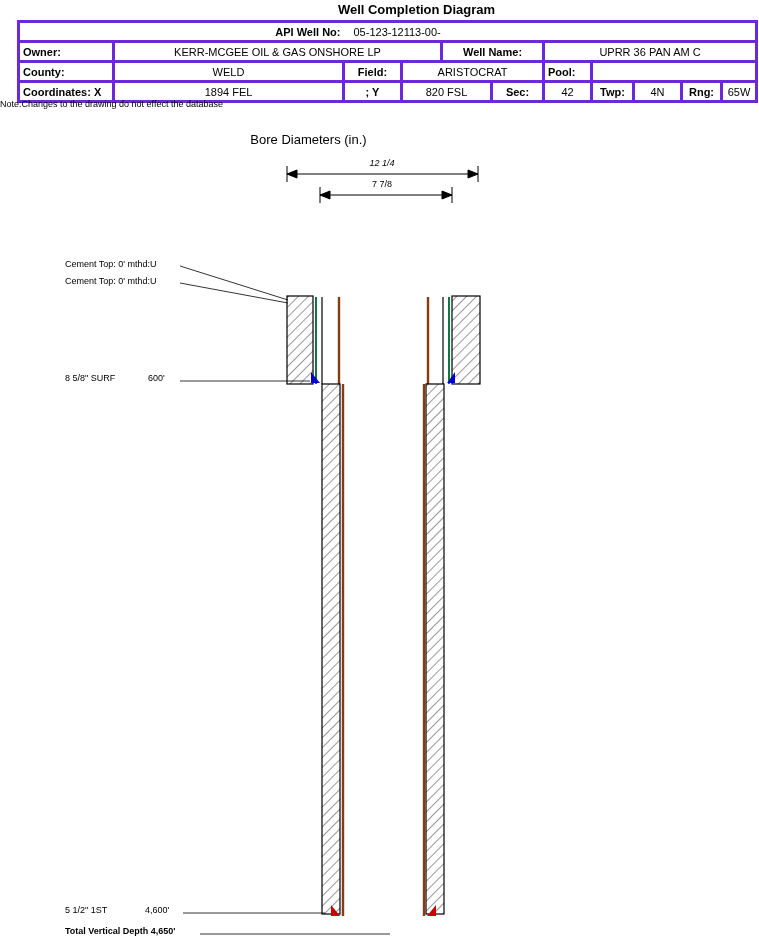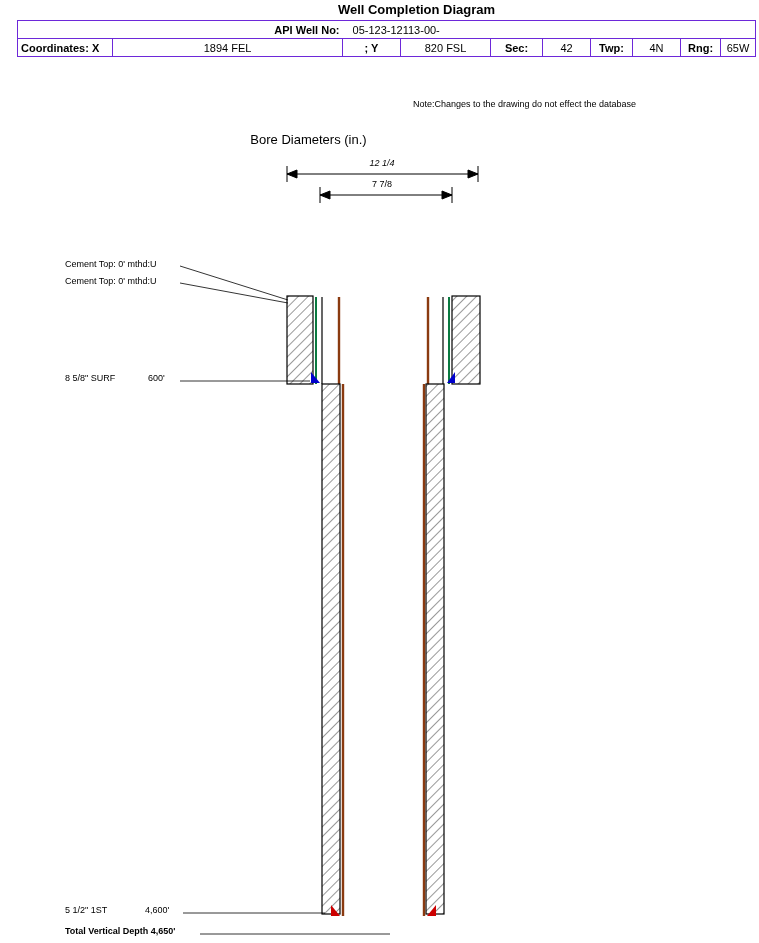--- a/index.html
+++ b/index.html
@@ -31,42 +31,42 @@
   
   .header-table {
     position: absolute;
     top: 20px;
     left: 17px;
     width: 738px;
     border-collapse: collapse;
     table-layout: fixed;
   }
   .header-table td {
-    border: 1px solid #6d28d9;
+    border: 3px solid #6d28d9;
     font-size: 11px;
     height: 17px;
     padding: 0 3px;
     vertical-align: middle;
     white-space: nowrap;
     overflow: hidden;
   }
   .lbl {
     font-weight: bold;
     font-size: 13px;
   }
   .ctr { text-align: center; }
   .nob-r { border-right: none !important; }
   .nob-l { border-left: none !important; }
 
   .note {
     position: absolute;
     top: 99px;
     left: 0;
     width: 636px;
-    text-align: right;
+    text-align: left;
     font-size: 9px;
   }
 
   
   .bore-title {
     position: absolute;
     top: 132px;
     left: 0;
     width: 617px;
     text-align: center;
@@ -114,20 +114,34 @@
     <col style="width:48px">
       <col style="width:40px">
       <col style="width:35px">
   </colgroup>
   <tbody>
       <tr>
     <td class="ctr lbl nob-r" colspan="3" style="text-align:right">API Well No:</td>
     <td class="ctr nob-l" colspan="9" style="text-align:left;padding-left:10px">05-123-12113-00-</td>
   </tr>
   <tr>
+    <td class="lbl">Owner:</td>
+    <td class="ctr" colspan="4">KERR-MCGEE OIL &amp; GAS ONSHORE LP</td>
+    <td class="lbl ctr" colspan="2">Well Name:</td>
+    <td class="ctr" colspan="5">UPRR 36 PAN AM C</td>
+  </tr>
+  <tr>
+    <td class="lbl">County:</td>
+    <td class="ctr" colspan="2">WELD</td>
+    <td class="lbl ctr">Field:</td>
+    <td class="ctr" colspan="3">ARISTOCRAT</td>
+    <td class="lbl">Pool:</td>
+    <td class="ctr" colspan="4"></td>
+  </tr>
+  <tr>
     <td class="lbl">Coordinates: X</td>
     <td class="ctr" colspan="2">1894 FEL</td>
     <td class="lbl ctr">; Y</td>
     <td class="ctr" colspan="2">820 FSL</td>
     <td class="lbl ctr">Sec:</td>
     <td class="ctr">42</td>
     <td class="lbl ctr">Twp:</td>
     <td class="ctr">4N</td>
     <td class="lbl ctr">Rng:</td>
     <td class="ctr">65W</td>

